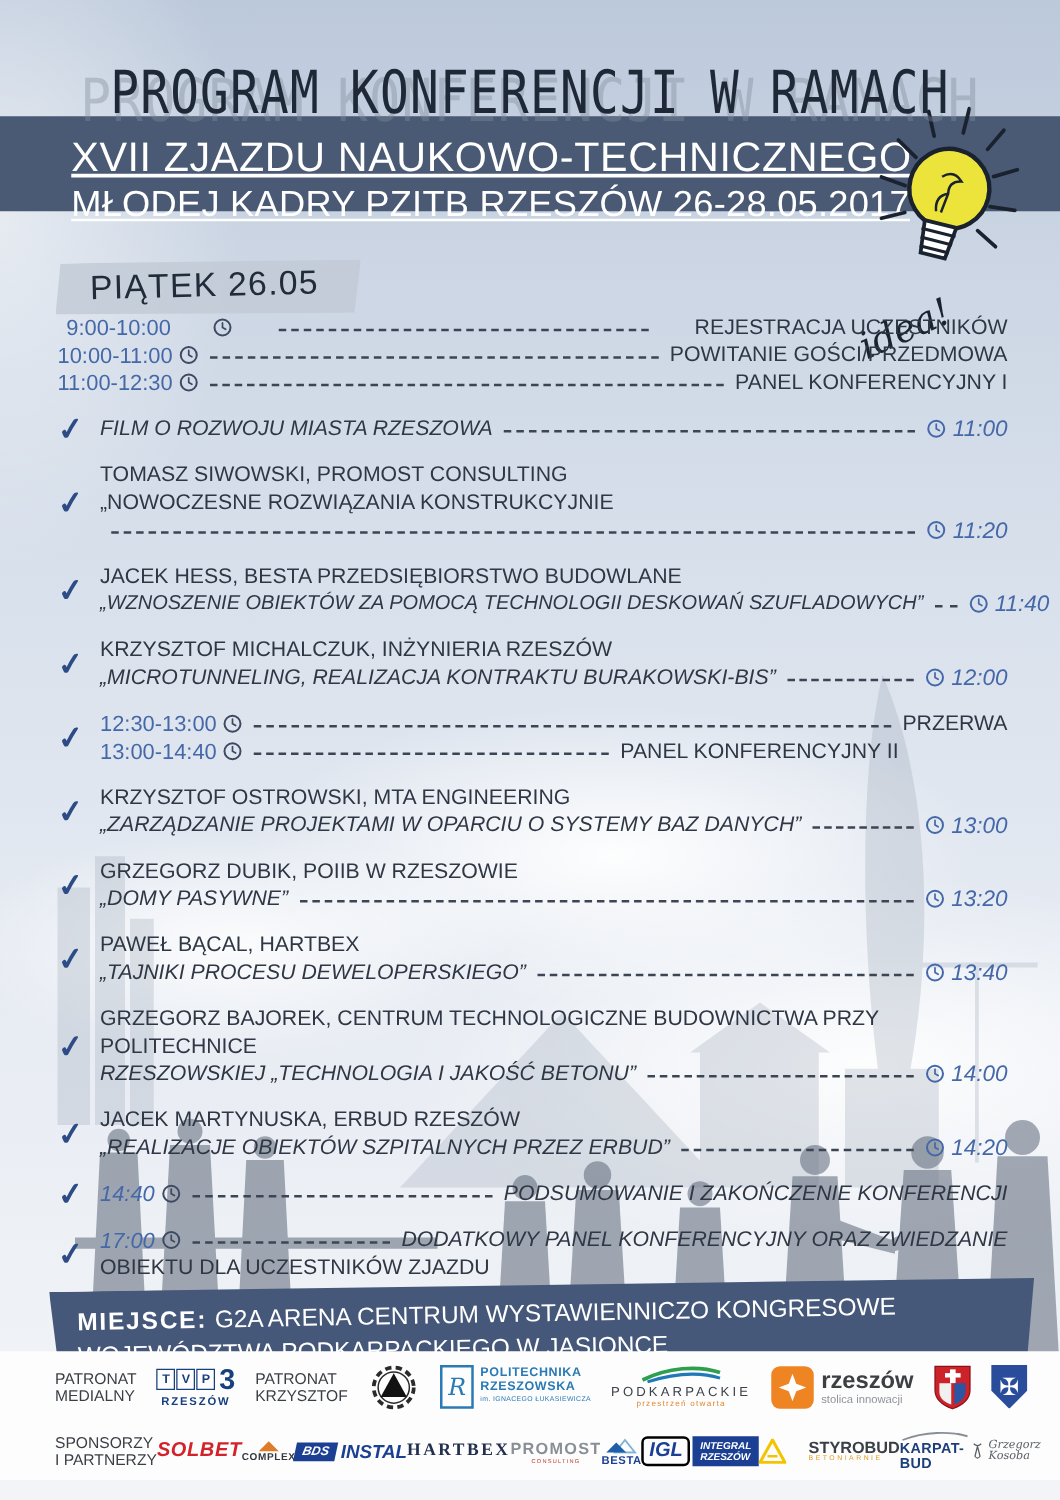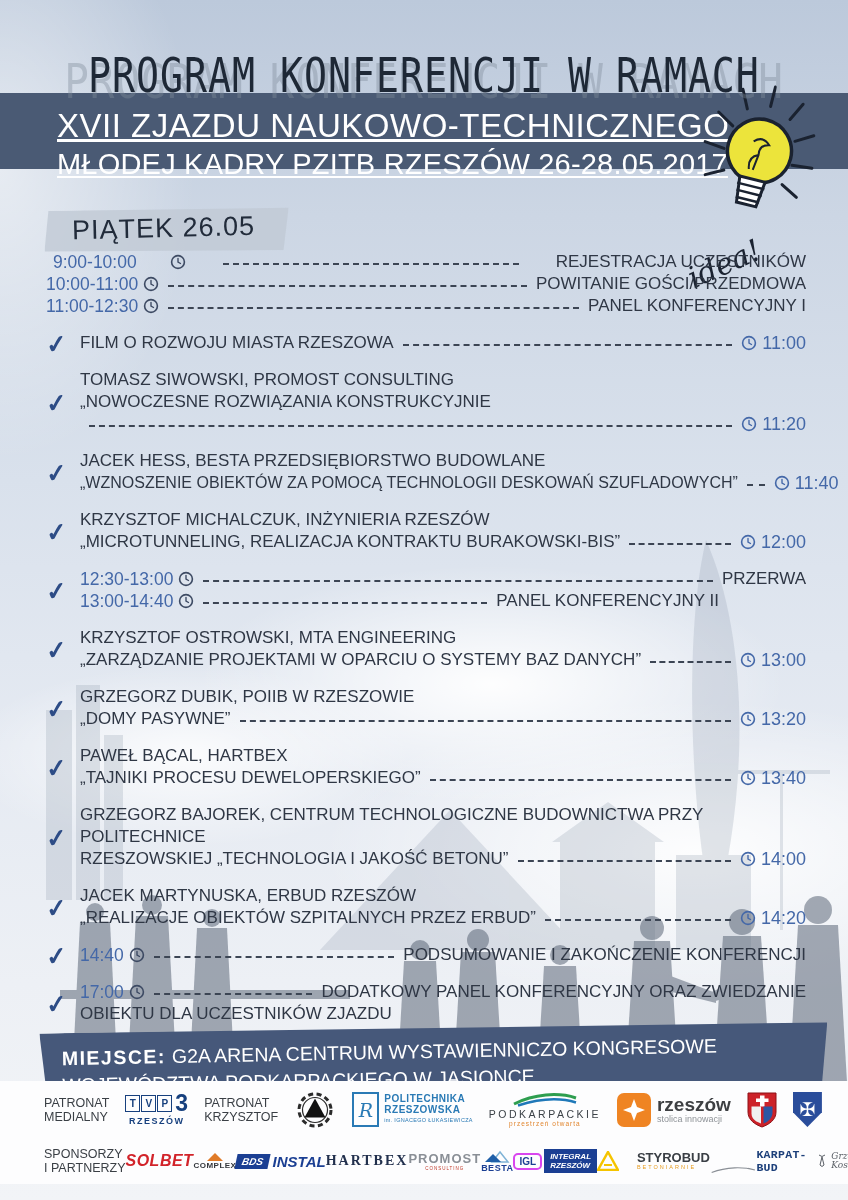--- a/index.html
+++ b/index.html
@@ -40,21 +40,21 @@
   .trow{display:flex;align-items:center;white-space:nowrap;}
   .t{color:#4468a8;font-size:17.5px;margin-right:5px;}
   .lbl{color:#2f3745;}
   .leader{flex:1;border-bottom:2px dashed #3c4554;margin:0 9px;transform:translateY(2px);min-width:18px;}
   .clock{display:inline-flex;color:#3d4a63;flex:none;}
   .clock.blue{color:#4468a8;}
   .clock svg{width:16px;height:16px;}
   .item{display:flex;align-items:center;margin-top:15px;}
   .check{width:34px;min-width:34px;font-size:25px;font-weight:700;color:#2d4c86;transform:rotate(-6deg);}
   .body{flex:1;min-width:0;}
-  .fl{display:flex;align-items:center;white-space:nowrap;}
+  .fl{display:flex;align-items:center;white-space:nowrap;font-style:italic;}
   .time-r{color:#4468a8;font-size:18px;margin-left:5px;}
   .break-body{width:72%;}
   
   .venue{position:absolute;top:1026px;left:40px;width:746px;z-index:6;background:#46587a;color:#fff;
     padding:12px 20px 13px 22px;font-size:19.5px;line-height:27px;transform:rotate(-1.1deg);
     clip-path:polygon(0 0,100% 5%,99% 100%,1% 95%);}
   .venue b{letter-spacing:1.5px;font-weight:700;margin-right:6px;}
   
   .footer{position:absolute;left:0;bottom:16px;width:100%;height:103px;background:#fdfdfe;z-index:7;}
   .frow{display:flex;align-items:center;justify-content:space-between;padding:0 26px 0 44px;}
@@ -96,27 +96,27 @@
   .bds{background:#1b3f93;color:#fff;font-style:italic;font-weight:700;font-size:10px;padding:2px 6px;
     transform:skewX(-12deg);}
   .instal{color:#1b3f93;font-style:italic;font-weight:800;font-size:15px;margin-left:3px;}
   .hartbex{font-family:"Liberation Serif",serif;font-weight:700;font-size:14px;color:#22304d;letter-spacing:2px;}
   .promost{display:flex;flex-direction:column;align-items:center;}
   .promost-name{color:#8a8f96;font-weight:800;font-size:13px;letter-spacing:1px;}
   .promost-sub{font-size:4.5px;color:#c03a2b;letter-spacing:1px;}
   .besta{display:flex;flex-direction:column;align-items:center;}
   .besta-name{font-size:9px;font-weight:800;color:#1b3f93;letter-spacing:.5px;}
   .iglgroup{display:flex;align-items:center;gap:2px;}
-  .igl{border:2px solid #d946ef;border-radius:5px;color:#1b3f93;font-weight:800;
-    font-size:10px;padding:1px 4px;}
+  .igl{border:2px solid #000000;border-radius:5px;color:#1b3f93;font-weight:800;font-style:italic;
+    font-size:16px;padding:1px 4px;}
   .integral{background:#1b3f93;color:#fff;font-style:italic;font-weight:700;font-size:8px;padding:3px 6px;}
   .styrobud{display:flex;align-items:center;gap:18px;}
   .styro-text .styro-name{font-size:13px;font-weight:800;color:#3a3f45;line-height:12px;}
   .styro-text .styro-sub{font-size:5.5px;color:#e69b1e;letter-spacing:2px;}
-  .karpat{display:flex;flex-direction:row;align-items:flex-end;font-family:Liberation Mono, monospace;}
+  .karpat{display:flex;flex-direction:column;align-items:flex-start;}
   .karpat-name{font-size:11.5px;font-weight:800;color:#1c3f7a;letter-spacing:.3px;}
   .script-logo{font-family:"DejaVu Serif",serif;font-style:italic;font-size:9px;color:#5a5f66;line-height:9px;
     display:flex;align-items:center;gap:3px;}
 </style>
 </head>
 <body>
 
 <div class="poster">
 
   <svg class="bg-illus" viewBox="0 0 848 580" xmlns="http://www.w3.org/2000/svg">

